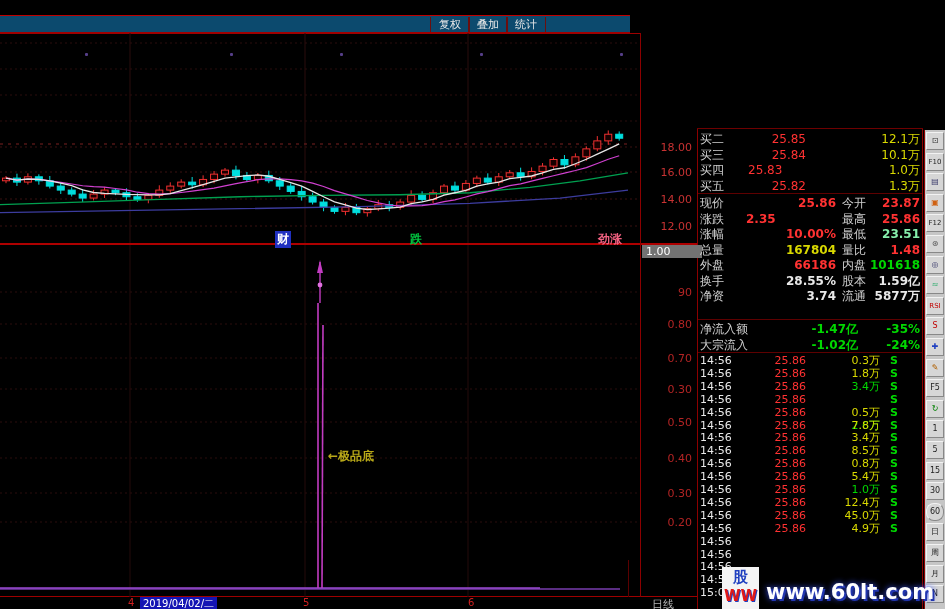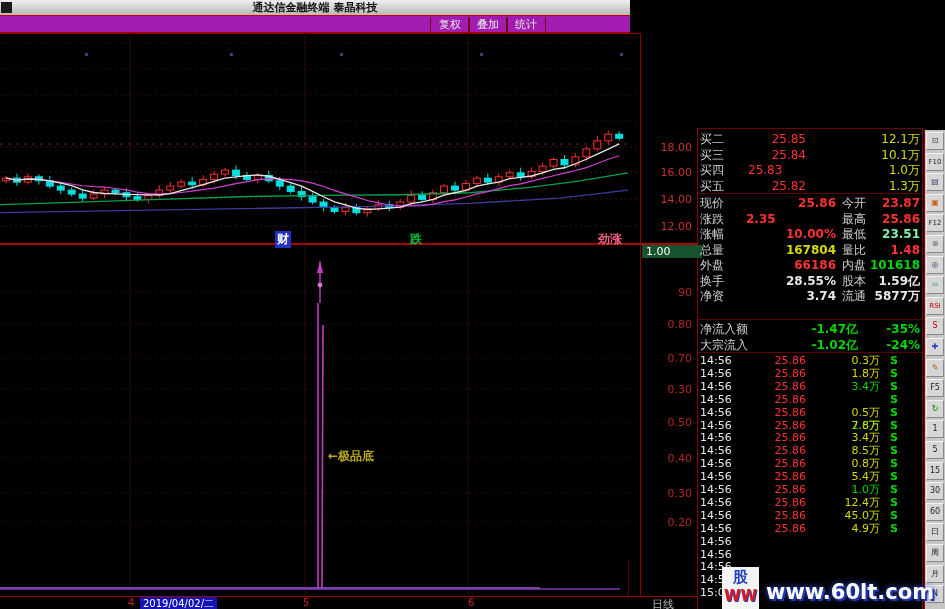--- a/index.html
+++ b/index.html
@@ -5,29 +5,29 @@
   html,body{margin:0;padding:0;background:#000;}
   #screen{position:relative;width:945px;height:609px;background:#000;overflow:hidden;
           font-family:"DejaVu Sans","Liberation Sans",sans-serif;}
   .abs{position:absolute;}
   .c-red{color:#ff3232;} .c-yel{color:#d9d900;}
   .c-grn{color:#00d800;} .c-wht{color:#e8e8e8;} .c-lbl{color:#cfcfcf;}
   #titlebar{left:0;top:0;width:630px;height:15px;
     background:linear-gradient(#efefef,#b9b9b9);color:#111;font-size:11px;
     text-align:center;line-height:15px;font-weight:bold;}
   #title-sysbox{left:1px;top:2px;width:11px;height:11px;background:#1a1a1a;}
-  #toolbar{left:0;top:15px;width:630px;height:18px;background:#a21caf;
+  #toolbar{left:0;top:15px;width:630px;height:18px;background:#0c4a6e;
     border-top:1px solid #c00000;border-bottom:1px solid #a00000;box-sizing:border-box;}
   .tb-btn{position:absolute;top:1px;height:15px;line-height:15px;color:#e8e8e8;
     font-size:11px;padding:0 8px;border-left:1px solid #6b0e0e;border-right:1px solid #6b0e0e;cursor:default;}
   .sep-h{background:#9e0000;height:1px;}
   .sep-v{background:#8c0000;width:1px;}
   .axis-lab{width:44px;text-align:right;font-size:11px;color:#c83232;}
   .itick{width:46px;text-align:right;font-size:11px;color:#b32424;}
-  #ind-max{left:642px;top:245px;width:56px;height:13px;background:#14532d;
+  #ind-max{left:642px;top:245px;width:56px;height:13px;background:#737373;
     color:#fff;font-size:11px;text-align:left;padding-left:4px;line-height:13px;}
   .sig{font-size:12px;font-weight:bold;}
   #quote{left:698px;top:130px;width:224px;height:242px;font-size:12px;}
   .qrow{position:absolute;left:0;width:224px;height:16px;line-height:16px;white-space:nowrap;}
   .qrow span{position:absolute;top:0;}
   #tape{left:698px;top:354px;width:224px;height:246px;font-size:11px;}
   .trow{position:absolute;left:0;width:224px;height:13px;line-height:13px;}
   .trow span{position:absolute;top:0;}
   #sidebar{left:924px;top:130px;width:21px;height:479px;background:#c6c6c6;
     border-left:1px solid #8c0000;box-sizing:border-box;}
@@ -43,24 +43,20 @@
   #wm-logo .l1{color:#2040c0;font-weight:bold;font-size:15px;line-height:20px;display:block;}
   #wm-logo .l2{color:#e01818;font-weight:bold;font-size:15px;line-height:18px;display:block;
     text-shadow:1px 1px 0 #2040c0;}
   .dot{width:3px;height:3px;background:#7253b5;opacity:.75;border-radius:1px;}
 </style>
 </head>
 <body>
 
 <div id="screen">
 
-  <div id="titlebar" class="abs">
-    <div id="title-sysbox" class="abs"></div>
-    <span id="title-text">通达信金融终端 泰晶科技</span>
-  </div>
 
   <div id="toolbar" class="abs">
       <span class="tb-btn" style="left: 430px;">复权</span>
       <span class="tb-btn" style="left: 468px;">叠加</span>
       <span class="tb-btn" style="left: 506px;">统计</span>
     </div>
 
   <div class="abs sep-h" style="left:0;top:33px;width:640px;"></div>
   <div class="abs sep-h" style="left:0;top:243px;width:697px;height:2px;background:#ae0000;"></div>
   <div class="abs sep-h" style="left:0;top:596px;width:697px;"></div>
@@ -470,21 +466,21 @@
       <div class="sb-btn" style="top: 166.8px; color: rgb(192, 0, 0); font-size: 7px;">RSI</div>
       <div class="sb-btn" style="top: 187.4px; color: rgb(192, 0, 0);">S</div>
       <div class="sb-btn" style="top: 208px; color: rgb(32, 64, 192);">✚</div>
       <div class="sb-btn" style="top: 228.6px; color: rgb(176, 96, 0);">✎</div>
       <div class="sb-btn" style="top: 249.2px; color: rgb(34, 34, 34);">F5</div>
       <div class="sb-btn" style="top: 269.8px; color: rgb(0, 128, 0);">↻</div>
       <div class="sb-btn" style="top: 290.4px; color: rgb(34, 34, 34);">1</div>
       <div class="sb-btn" style="top: 311px; color: rgb(34, 34, 34);">5</div>
       <div class="sb-btn" style="top: 331.6px; color: rgb(34, 34, 34);">15</div>
       <div class="sb-btn" style="top: 352.2px; color: rgb(34, 34, 34);">30</div>
-      <div class="sb-btn" style="top: 372.8px; color: rgb(34, 34, 34);">60</div>
+      <div class="sb-btn" style="top: 372.8px; color: rgb(34, 34, 34); border-radius: 8px;">60</div>
       <div class="sb-btn" style="top: 393.4px; color: rgb(34, 34, 34);">日</div>
       <div class="sb-btn" style="top: 414px; color: rgb(34, 34, 34);">周</div>
       <div class="sb-btn" style="top: 434.6px; color: rgb(34, 34, 34);">月</div>
       <div class="sb-btn" style="top: 455.2px; color: rgb(34, 34, 34);">N</div>
     </div>
 
   <div id="wm-logo" class="abs">
     <span class="l1">股</span>
     <span class="l2">WW</span>
   </div>

